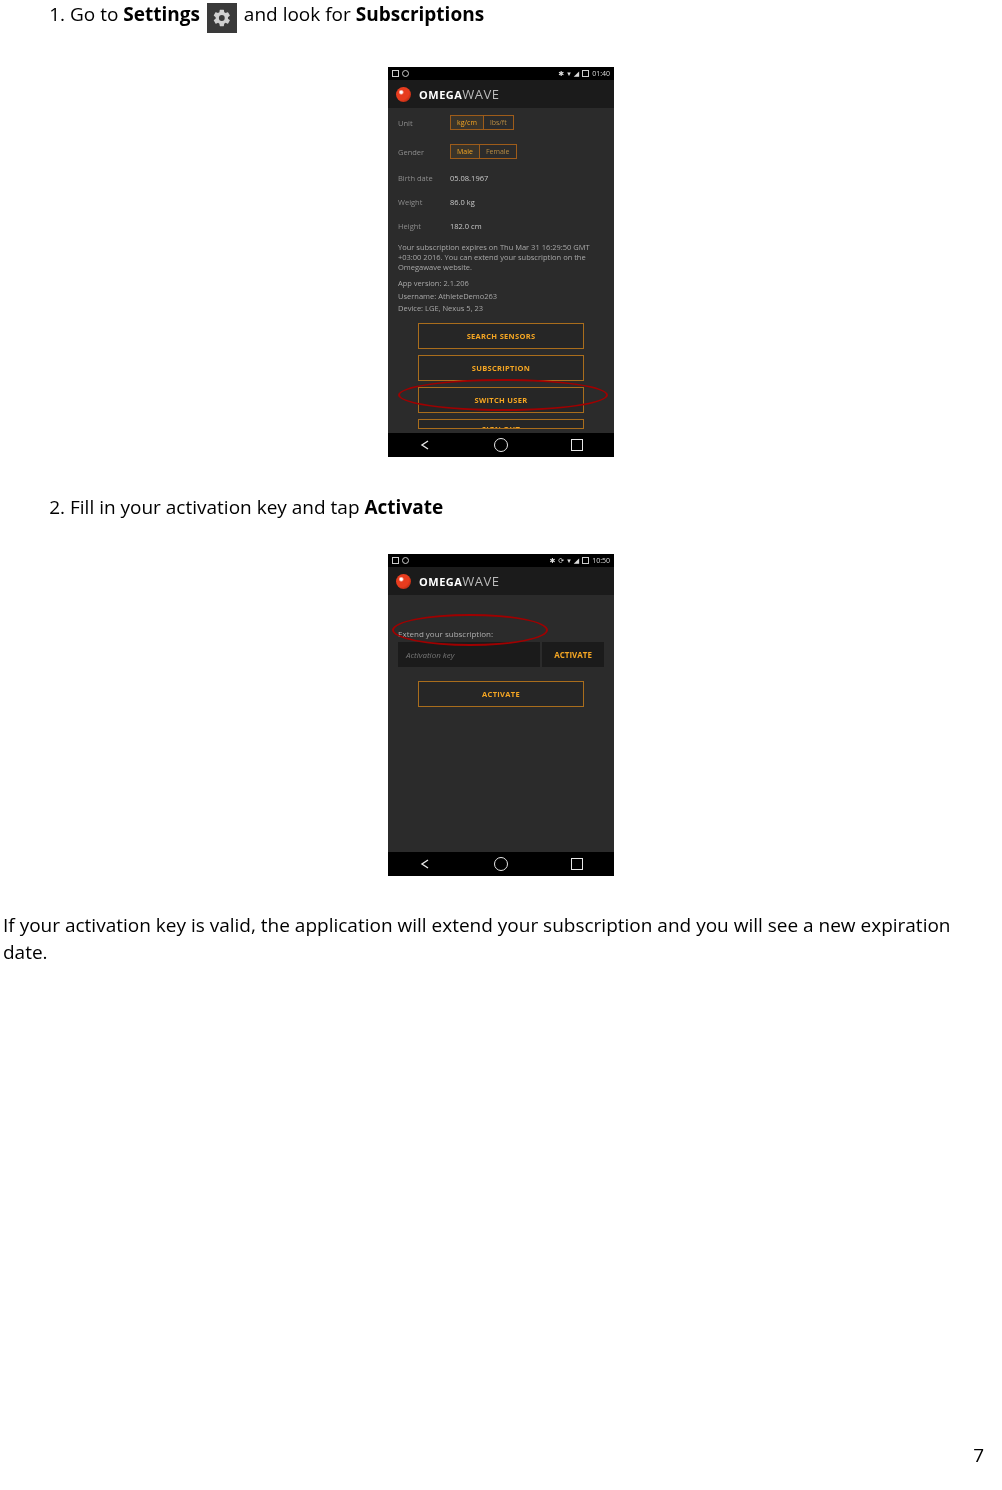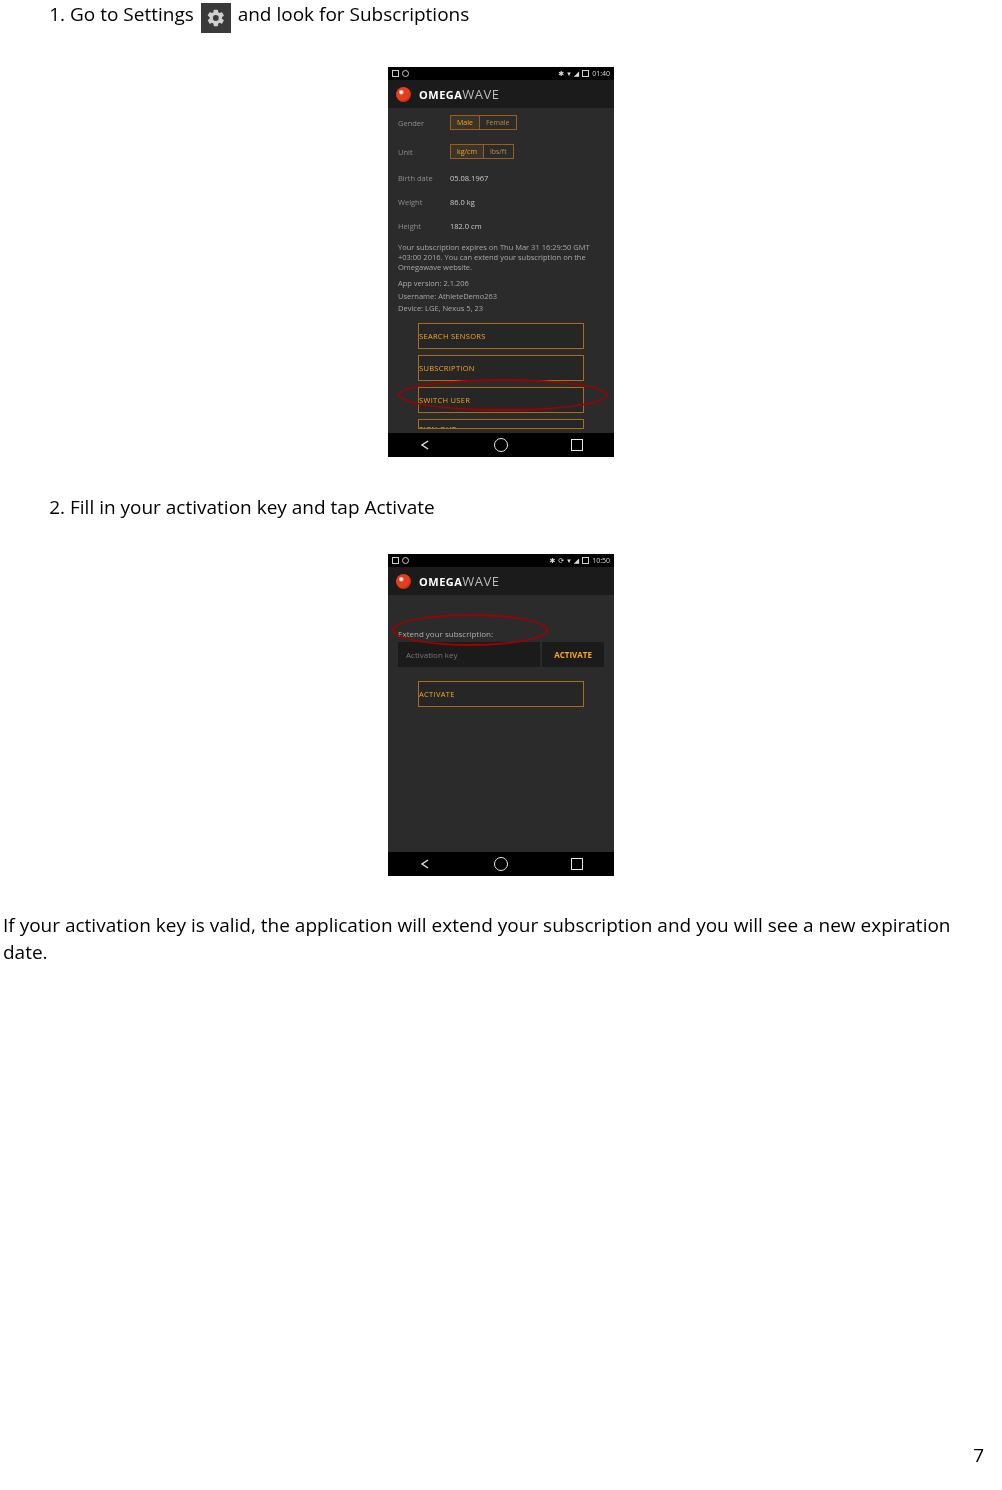--- a/index.html
+++ b/index.html
@@ -16,21 +16,21 @@
   ol.instr {
     list-style: decimal;
     margin: 0;
     padding: 0 0 0 70px;
   }
   ol.instr > li {
     padding: 2px 0 10px 0;
     font-size: 19px;
     line-height: 1.35;
   }
-  b { font-weight: 400; }
+  b { font-weight: 700; }
   .inline-icon {
     display: inline-flex;
     align-items: center;
     justify-content: center;
     width: 30px;
     height: 30px;
     background: #3a3a3a;
     vertical-align: -7px;
     margin: 0 2px;
   }
@@ -87,24 +87,24 @@
   .toggle { display:inline-flex; border:1px solid #9e5c1a; }
   .toggle .opt { padding:2px 6px; color:#b58a42; font-size:7px; }
   .toggle .opt.sel { color:#f5a623; background:rgba(245,166,35,.08); }
   .toggle .opt + .opt { border-left:1px solid #9e5c1a; }
 
   .subtext { padding: 4px 10px; color:#a8a8a8; line-height:1.35; }
 
   .btn {
     margin: 6px 30px;
     padding: 7px 0;
-    text-align: left;
+    text-align: center;
     border: 1px solid #a96d1c;
     color: #f5a623;
-    font-weight: 400;
+    font-weight: 700;
     font-size: 7.5px;
     letter-spacing: .3px;
     background: rgba(0,0,0,.1);
   }
 
   .nav {
     background:#000; height:24px; display:flex; align-items:center; justify-content:space-around;
     margin-top: 4px;
   }
   .nav svg, .nav .sq { width:12px; height:12px; fill:none; stroke:#e8e8e8; stroke-width:1.4; }
@@ -116,21 +116,21 @@
     position:absolute;
     border:2px solid #a00000;
     border-radius:50%;
     pointer-events:none;
   }
 
   
   .extend-label { padding:8px 10px 0; color:#aeaeae; font-size:8px;margin-top:25px; }
   .input-row { display:flex; margin:3px 10px 0; }
   .input-row .fld {
-    flex:1; background:#1b1b1b; color:#777; padding:7px 8px; font-size:8px;
+    flex:1; background:#1b1b1b; color:#777; padding:7px 8px; font-size:8px;font-style:italic;
   }
   .input-row .act {
     width:62px; background:#1b1b1b; color:#f5a623; font-weight:700;
     display:flex; align-items:center; justify-content:center; font-size:8px;
     margin-left:2px;
   }
   .phone2-spacer { height:135px; }
 
   .para { font-size:19px; line-height:1.38; margin:0 0 0 3px; padding-right:30px; }
 
@@ -168,31 +168,31 @@
     </div>
     <div class="brand">
       <span class="logo-ball"></span>
       <span class="logo-text">
         <span class="lt1">OMEGA</span>
           <span class="lt2">WAVE</span>
       </span>
     </div>
 
     <div class="row">
+      <span class="lbl">Unit</span>
+      <span class="toggle">
+        <span class="opt sel">kg/cm</span>
+        <span class="opt">lbs/ft</span>
+      </span>
+    </div>
+    <div class="row">
       <span class="lbl">Gender</span>
       <span class="toggle">
         <span class="opt sel">Male</span>
         <span class="opt">Female</span>
-      </span>
-    </div>
-    <div class="row">
-      <span class="lbl">Unit</span>
-      <span class="toggle">
-        <span class="opt sel">kg/cm</span>
-        <span class="opt">lbs/ft</span>
       </span>
     </div>
     <div class="row">
       <span class="lbl">Birth date</span>
       <span class="val">05.08.1967</span>
     </div>
     <div class="row">
       <span class="lbl">Weight</span>
       <span class="val">86.0 kg</span>
     </div>

